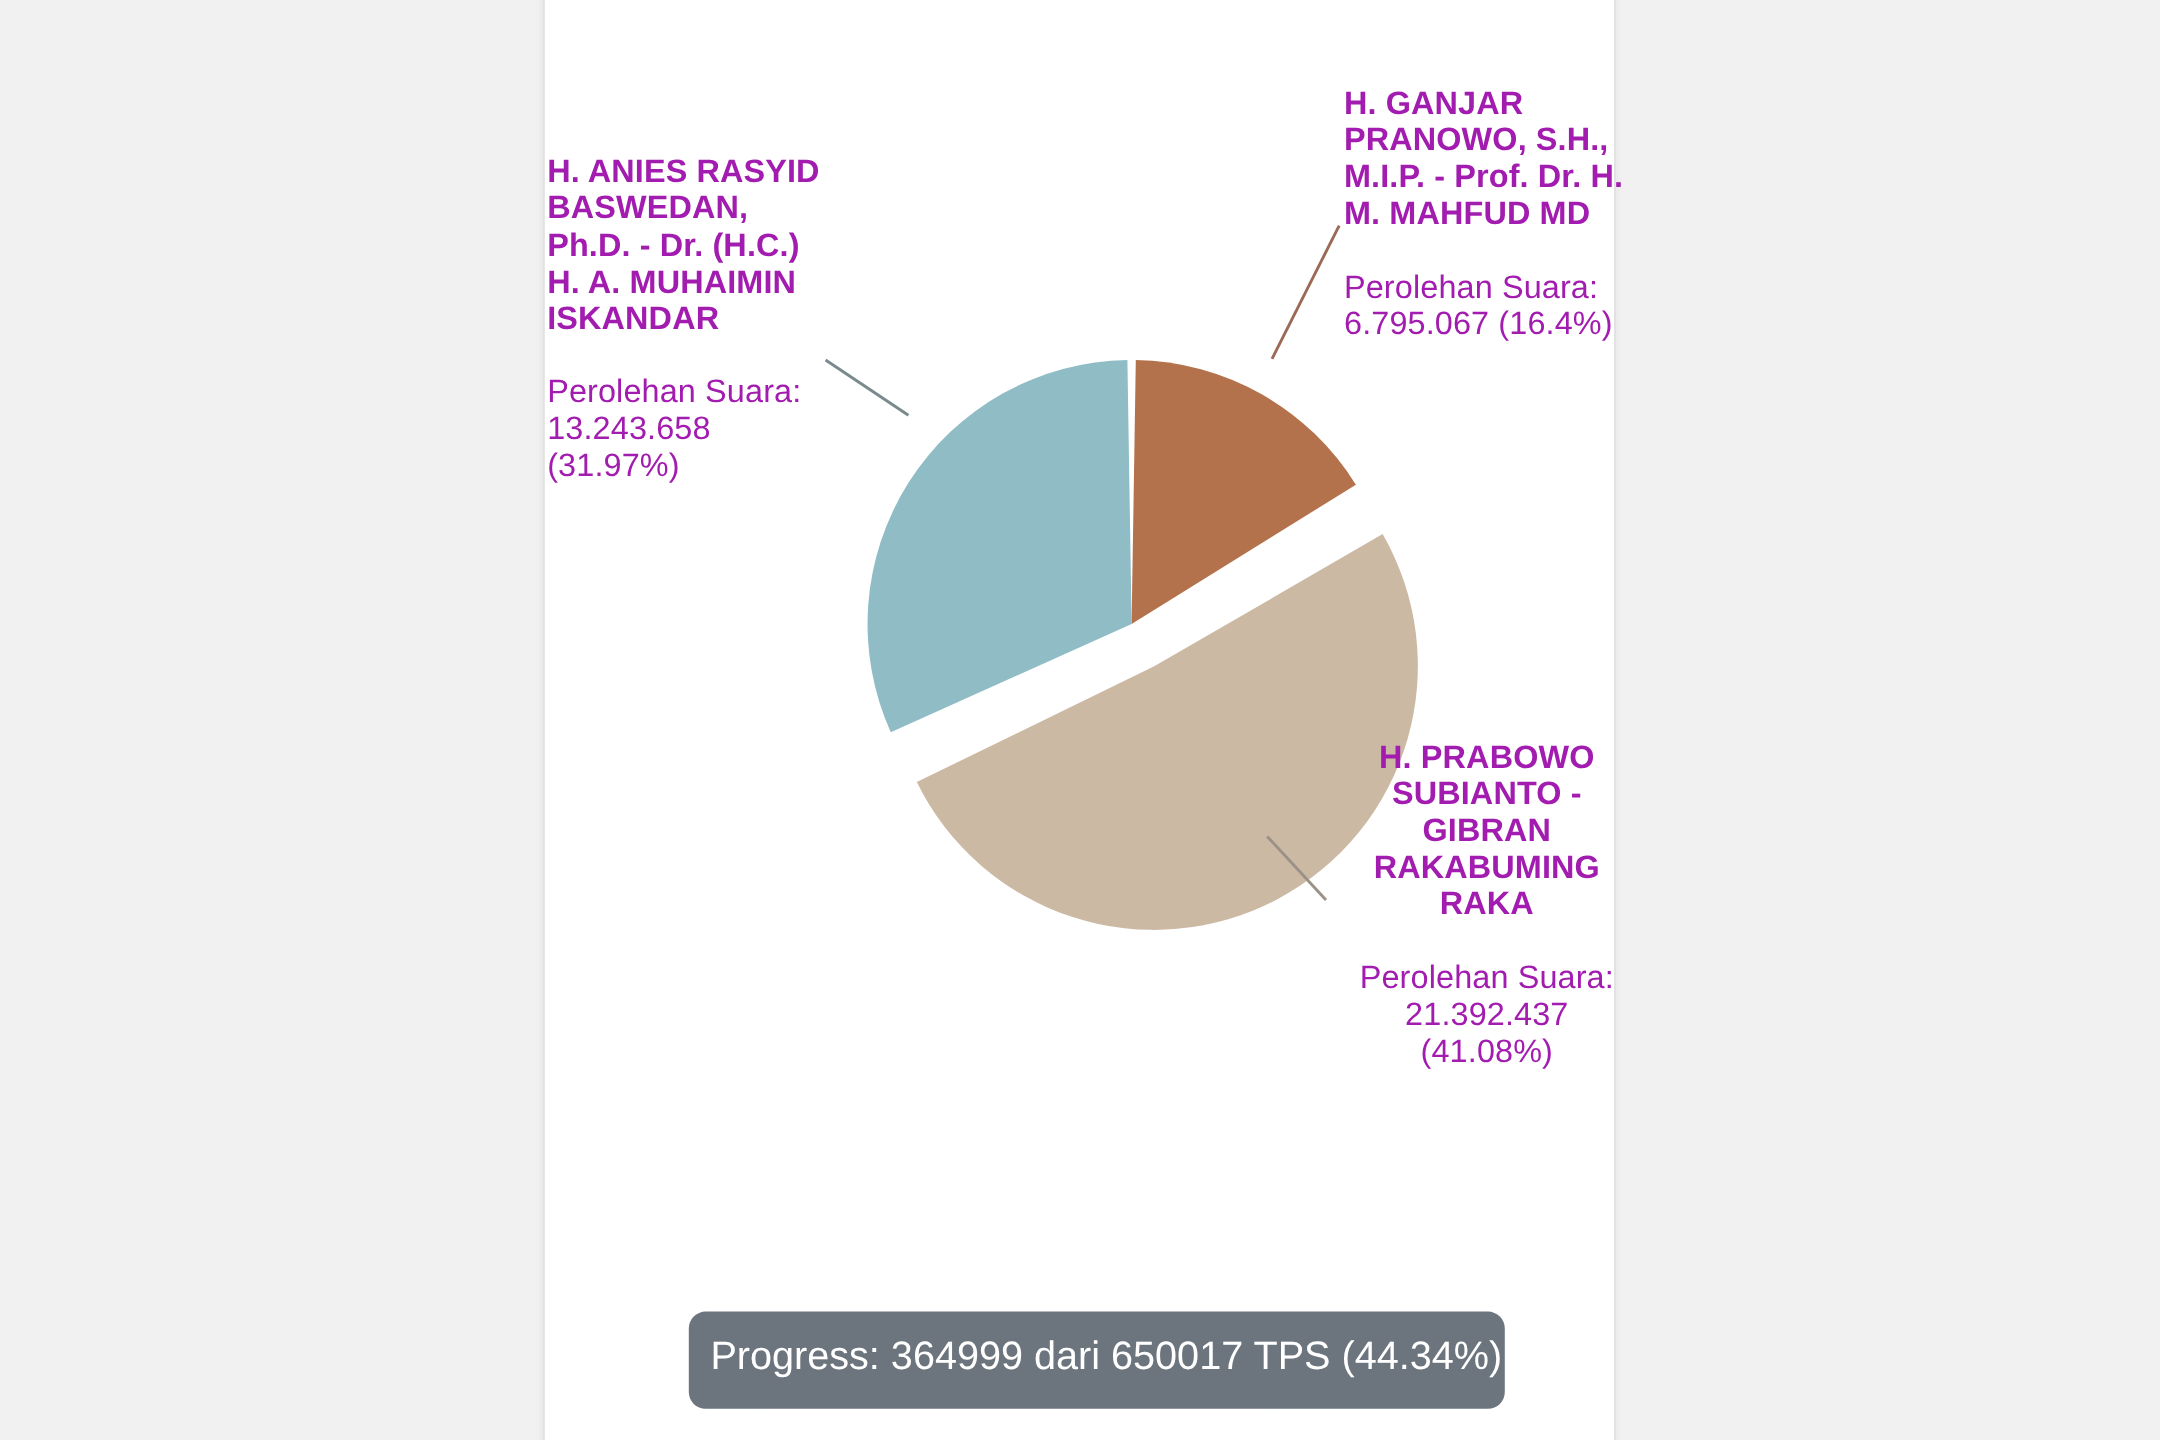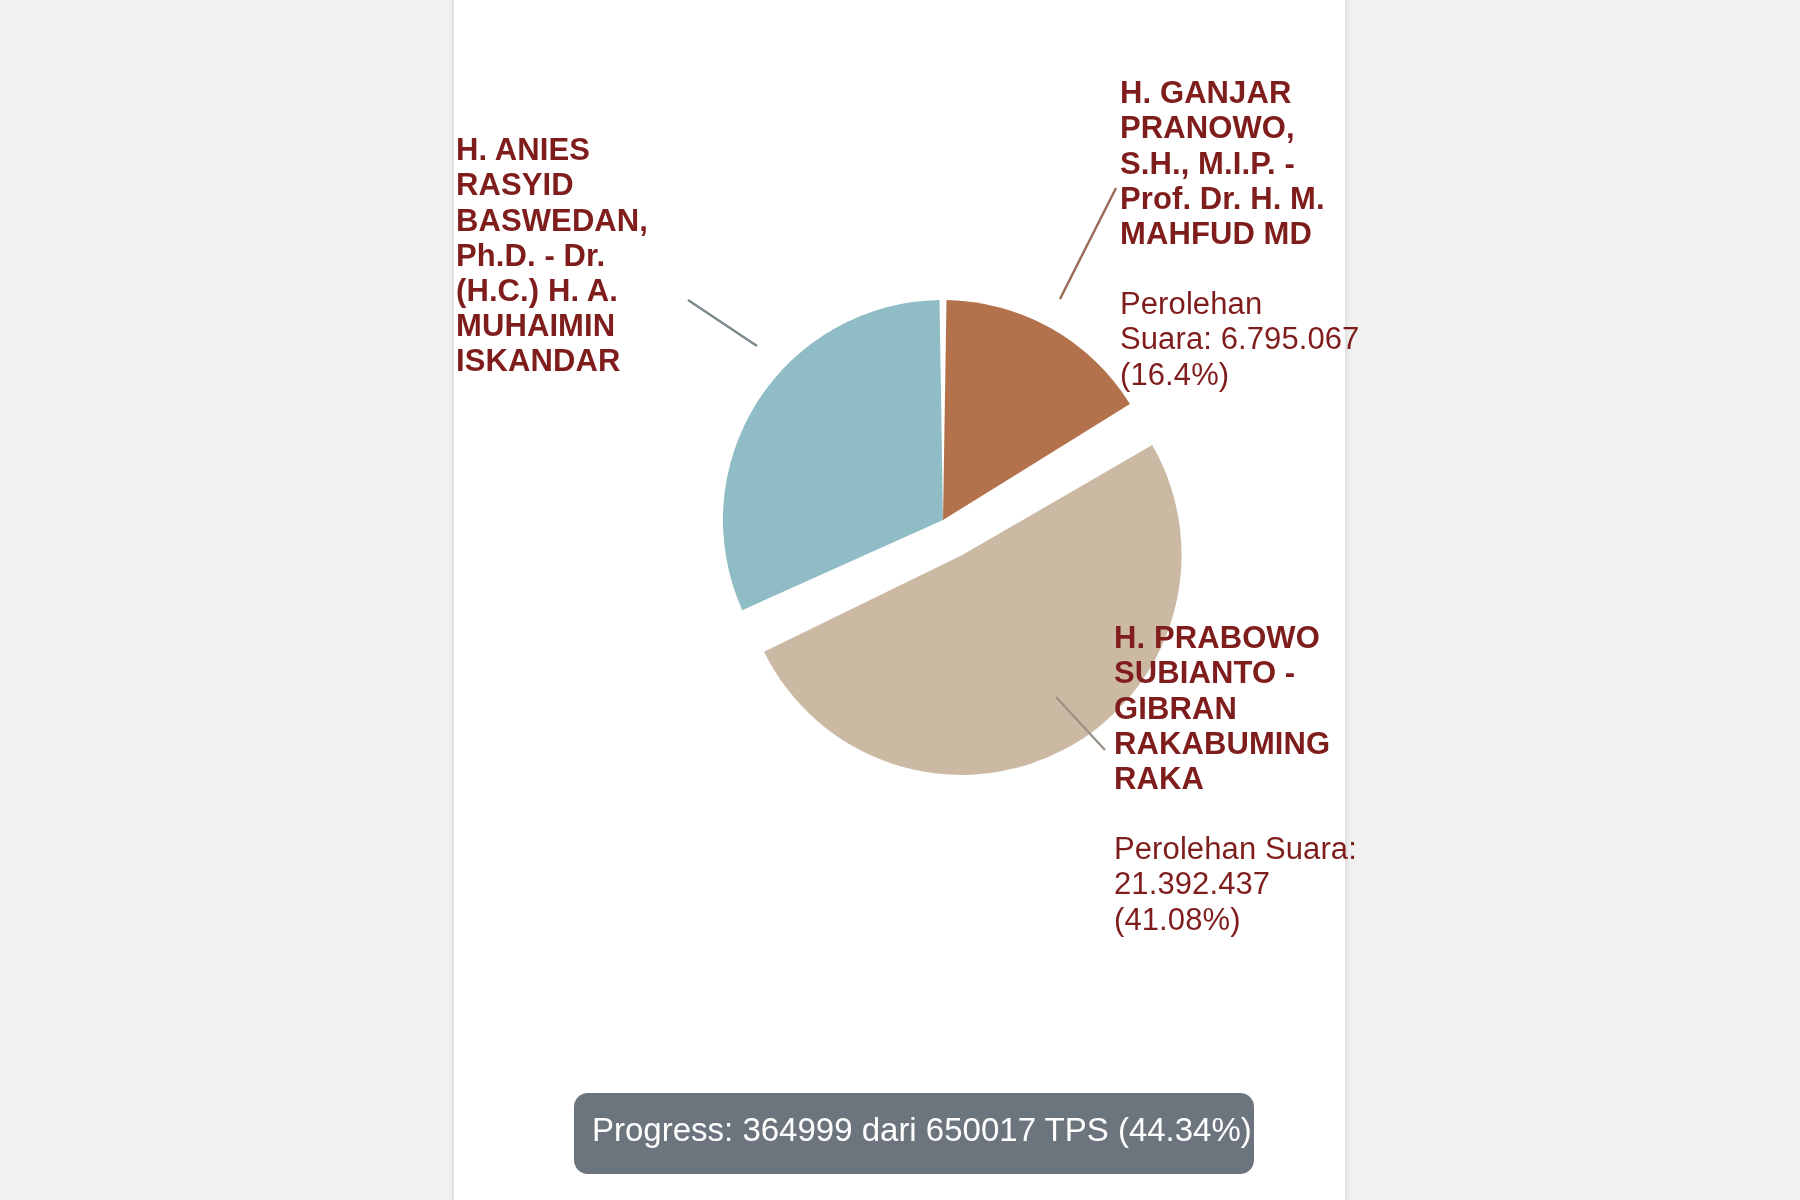--- a/index.html
+++ b/index.html
@@ -42,23 +42,23 @@
     left: 0;
     top: 0;
     width: 1800px;
     height: 1200px;
     overflow: visible;
   }
 
   
   .callout {
     position: absolute;
-    font-size: 31px;
+    font-size: 27px;
     line-height: 1.135;
-    color: #7f1d1d;
+    color: #a21caf;
     letter-spacing: 0.1px;
     white-space: pre-line;
   }
   .callout .name {
     font-weight: bold;
   }
   .callout .detail {
     font-weight: normal;
   }
 
@@ -71,21 +71,21 @@
   #label-ganjar {
     left: 1120px;
     top: 40px;
     width: 240px;
     text-align: left;
   }
   #label-prabowo {
     left: 1114px;
     top: 585px;
     width: 250px;
-    text-align: left;
+    text-align: center;
   }
 
   
   #status-banner {
     position: absolute;
     left: 574px;
     top: 1093px;
     width: 680px;
     padding: 14px 18px 20px 18px;
     box-sizing: border-box;
@@ -117,20 +117,21 @@
 
     <path fill="none" stroke="#7a8a8c" stroke-width="2.4" d="M 688 300 L 757 346"></path>
 
     <path fill="none" stroke="#9a6a56" stroke-width="2.4" d="M 1116 188 L 1060 299"></path>
 
     <path fill="none" stroke="#9b9287" stroke-width="2.4" d="M 1105 750 L 1056 697"></path>
   </svg>
 
   <div class="callout" id="label-anies">
     <div class="name">H. ANIES RASYID BASWEDAN, Ph.D. - Dr. (H.C.) H. A. MUHAIMIN ISKANDAR</div>
+    <div class="detail">Perolehan Suara: 13.243.658 (31.97%)</div>
   </div>
 
   <div class="callout" id="label-ganjar">
     <div class="name">H. GANJAR PRANOWO, S.H., M.I.P. - Prof. Dr. H. M. MAHFUD MD</div>
     <div class="detail">Perolehan Suara: 6.795.067 (16.4%)</div>
   </div>
 
   <div class="callout" id="label-prabowo">
     <div class="name">H. PRABOWO SUBIANTO - GIBRAN RAKABUMING RAKA</div>
     <div class="detail">Perolehan Suara: 21.392.437 (41.08%)</div>

